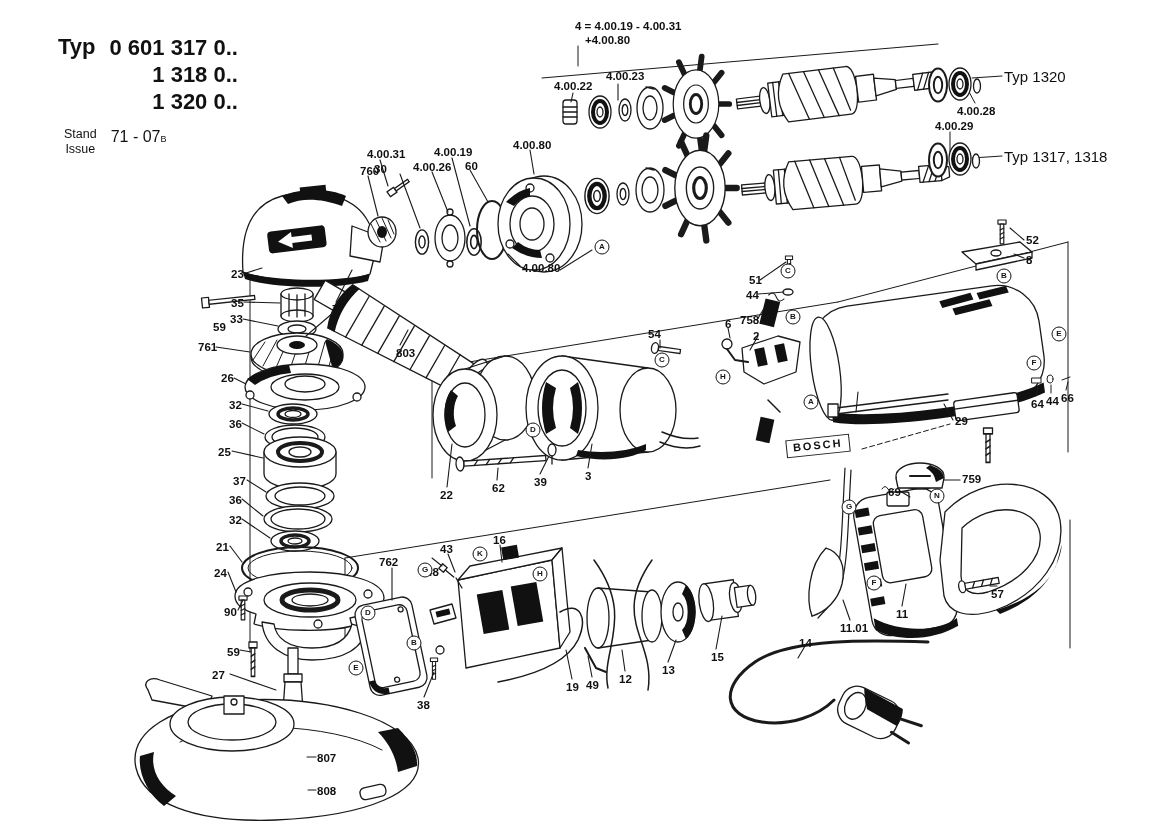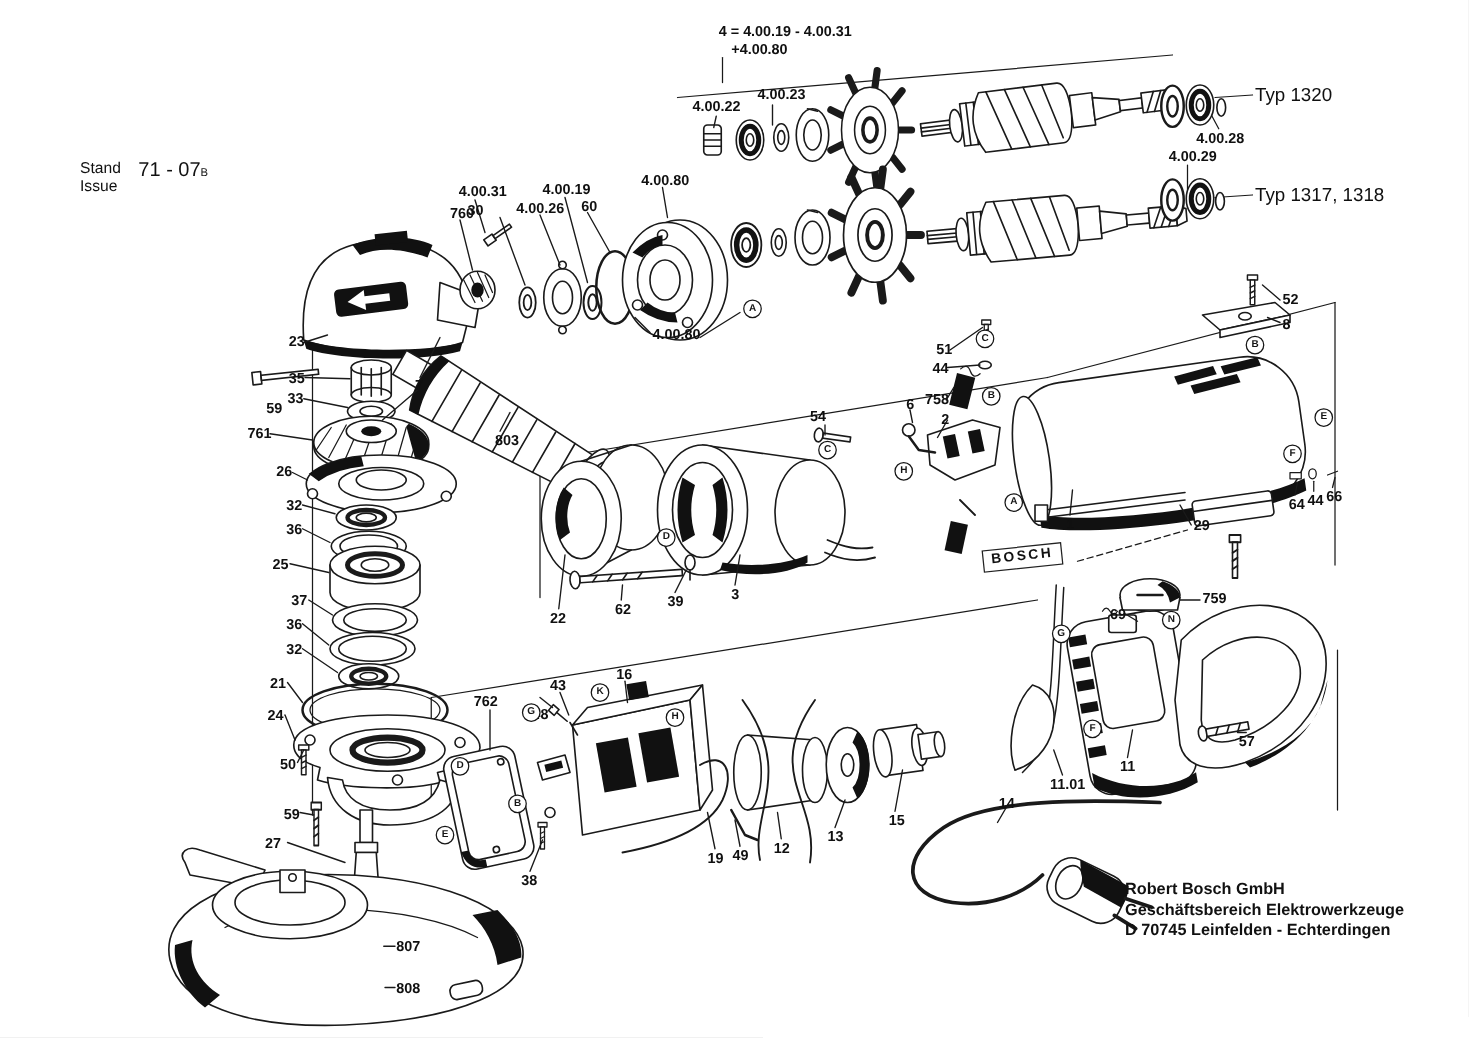--- a/index.html
+++ b/index.html
@@ -13,21 +13,21 @@
   .plabel { position:absolute; font-weight:bold; font-size:11.5px; white-space:nowrap; color:#101010; }
   .plabel.lg { font-weight:normal; font-size:15px; }
   .ref { position:absolute; width:13px; height:13px; border:1.2px solid #151515; border-radius:50%;
          font-size:8px; line-height:12px; text-align:center; font-weight:bold;
          background:#fff; transform:translate(-50%,-50%); color:#151515; }
   .typ-block { position:absolute; left:58px; top:34px; display:flex; gap:14px;
                font-weight:bold; font-size:22px; z-index:3; }
   .typ-word { font-weight:bold; }
   .typ-models { text-align:right; }
   .typ-models div { line-height:27px; }
-  .stand-block { position:absolute; left:64px; top:127px; display:flex; gap:14px; z-index:3; }
+  .stand-block { position:absolute; left:64px; top:127px; display:flex; gap:14px; z-index:3;text-align:center; }
   .stand-labels { font-size:12.5px; line-height:15px; }
   .stand-value { font-size:16px; padding-top:1px; }
   .stand-suffix { font-size:9px; }
   .footer-block { position:absolute; left:900px; top:703px; z-index:3; }
   .footer-small div { font-size:11px; line-height:13.5px; }
   .footer-bold div { font-size:13px; font-weight:bold; line-height:16.5px; }
   .bosch-plate { position:absolute; left:786px; top:437px; transform:rotate(-6deg);
                  border:1.5px solid #222; padding:0 6px; font-size:11px; font-weight:bold;
                  letter-spacing:2px; height:16px; line-height:15px; z-index:3; background:#fff; }
 </style>
@@ -565,38 +565,41 @@
         <line x1="805" y1="646" x2="798" y2="658"></line>
         <line x1="960" y1="480" x2="944" y2="480"></line>
         <line x1="900" y1="491" x2="910" y2="497"></line>
         <line x1="997" y1="586" x2="990" y2="586"></line>
         <line x1="902" y1="606" x2="906" y2="584"></line>
         <line x1="850" y1="620" x2="843" y2="600"></line>
       </g>
     </g>
   </svg>
 
+  <div class="typ-block">
+    <span class="typ-word">Typ</span>
+    <div class="typ-models">
+        <div>0 601 317 0..</div>
+        <div>1 318 0..</div>
+        <div>1 320 0..</div>
+      </div>
+  </div>
   <div class="stand-block">
     <div class="stand-labels">
       <div>Stand</div>
       <div>Issue</div>
     </div>
     <div class="stand-value">
       <span>71 - 07</span><span class="stand-suffix">B</span>
     </div>
   </div>
 
   <div class="bosch-plate">BOSCH</div>
 
   <div class="footer-block">
-    <div class="footer-bold">
-        <div>Robert Bosch GmbH</div>
-        <div>Geschäftsbereich Elektrowerkzeuge</div>
-        <div>D 70745 Leinfelden - Echterdingen</div>
-      </div>
   </div>
 
   <div class="labels-layer">
       <div class="plabel" style="left: 575px; top: 20px;">4 = 4.00.19 - 4.00.31</div>
       <div class="plabel" style="left: 585px; top: 34px;">+4.00.80</div>
       <div class="plabel" style="left: 554px; top: 80px;">4.00.22</div>
       <div class="plabel" style="left: 606px; top: 70px;">4.00.23</div>
       <div class="plabel lg" style="left: 1004px; top: 68px;">Typ 1320</div>
       <div class="plabel" style="left: 957px; top: 105px;">4.00.28</div>
       <div class="plabel" style="left: 935px; top: 120px;">4.00.29</div>
@@ -617,21 +620,21 @@
       <div class="plabel" style="left: 332px; top: 303px;">7</div>
       <div class="plabel" style="left: 221px; top: 372px;">26</div>
       <div class="plabel" style="left: 229px; top: 399px;">32</div>
       <div class="plabel" style="left: 229px; top: 418px;">36</div>
       <div class="plabel" style="left: 218px; top: 446px;">25</div>
       <div class="plabel" style="left: 233px; top: 475px;">37</div>
       <div class="plabel" style="left: 229px; top: 494px;">36</div>
       <div class="plabel" style="left: 229px; top: 514px;">32</div>
       <div class="plabel" style="left: 216px; top: 541px;">21</div>
       <div class="plabel" style="left: 214px; top: 567px;">24</div>
-      <div class="plabel" style="left: 224px; top: 606px;">50</div>
+      <div class="plabel" style="left: 224px; top: 606px;">90</div>
       <div class="plabel" style="left: 227px; top: 646px;">59</div>
       <div class="plabel" style="left: 212px; top: 669px;">27</div>
       <div class="plabel" style="left: 317px; top: 752px;">807</div>
       <div class="plabel" style="left: 317px; top: 785px;">808</div>
       <div class="plabel" style="left: 396px; top: 347px;">803</div>
       <div class="plabel" style="left: 440px; top: 489px;">22</div>
       <div class="plabel" style="left: 492px; top: 482px;">62</div>
       <div class="plabel" style="left: 534px; top: 476px;">39</div>
       <div class="plabel" style="left: 585px; top: 470px;">3</div>
       <div class="plabel" style="left: 648px; top: 328px;">54</div>

